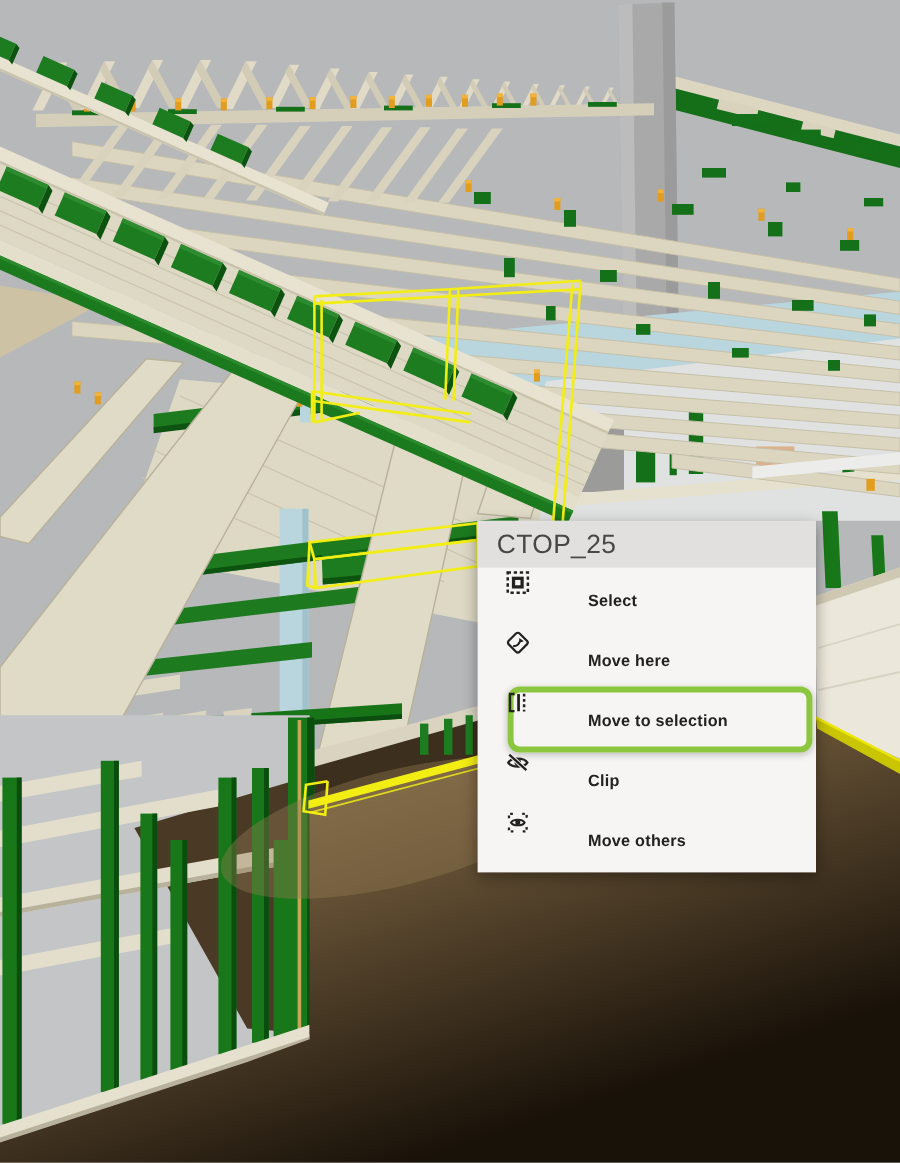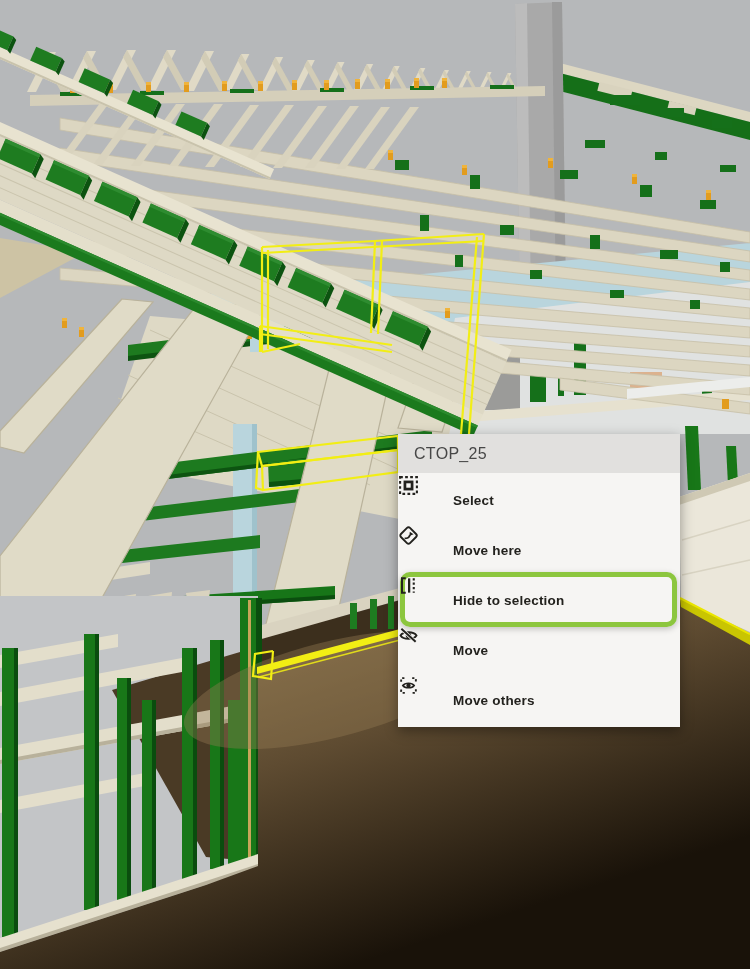--- a/index.html
+++ b/index.html
@@ -2,23 +2,23 @@
 <html><head>
 <meta charset="utf-8">
 <style>
   html,body{margin:0;padding:0;background:#b6b8ba;}
   .stage{position:relative;width:750px;height:969px;overflow:hidden;font-family:"Liberation Sans",sans-serif;}
   .stage svg{position:absolute;left:0;top:0;}
   
   .menu{position:absolute;left:398px;top:434px;width:282px;background:#f6f5f3;
         box-shadow:0 4px 12px rgba(0,0,0,.38);}
   .menu-header{height:39px;background:#e1e0de;display:flex;align-items:center;
-        padding:0 16px;font-size:16px;color:#474747;letter-spacing:.3px;}
+        padding:0 16px;font-size:22px;color:#474747;letter-spacing:.3px;}
   .menu-items{padding:2px 0;}
-  .menu-item{position:relative;height:50px;display:flex;align-items:center;padding:0 18px;cursor:pointer;}
+  .menu-item{position:relative;height:50px;display:flex;align-items:center;padding:0 32px;cursor:pointer;margin-left:23px;}
   .menu-item .ic{width:21px;height:21px;margin-right:16px;flex:none;}
   .menu-item .lbl{font-size:13.5px;font-weight:bold;color:#23221e;letter-spacing:.2px;}
   .ring{position:absolute;left:2px;right:3px;top:-3px;bottom:-2px;border:5px solid #8cc63e;
         border-radius:10px;pointer-events:none;box-shadow:0 2px 6px rgba(0,0,0,.22);}
   .ic svg{display:block;}
 </style>
 </head>
 <body>
 
 <div class="stage">
@@ -365,33 +365,33 @@
 
     <div class="menu-item">
       <div class="ring"></div>
       <span class="ic">
         <svg width="21" height="21" viewBox="0 0 20 20" fill="none" stroke="#23221e">
           <path d="M7.4 3.2 H3.8 V16.8 H7.4" stroke-width="1.9"></path>
           <line x1="10.6" y1="3.2" x2="10.6" y2="16.8" stroke-width="2.2"></line>
           <line x1="15" y1="3" x2="15" y2="17" stroke-width="2" stroke-dasharray="2.2 2"></line>
         </svg>
       </span>
-      <span class="lbl">Hide to selection</span>
+      <span class="lbl">Move to selection</span>
     </div>
 
     <div class="menu-item">
       <span class="ic">
         <svg width="21" height="21" viewBox="0 0 20 20" fill="none" stroke="#23221e">
           <path d="M2.4 10 C5 5.8 15 5.8 17.6 10 C15 14.2 5 14.2 2.4 10 Z" stroke-width="1.8"></path>
           <circle cx="10" cy="10" r="2.6" fill="#23221e" stroke="none"></circle>
           <line x1="3" y1="3.4" x2="17" y2="16.2" stroke="#f6f5f3" stroke-width="3.4"></line>
           <line x1="3.2" y1="3.6" x2="16.8" y2="16" stroke="#23221e" stroke-width="1.9"></line>
         </svg>
       </span>
-      <span class="lbl">Move</span>
+      <span class="lbl">Clip</span>
     </div>
 
     <div class="menu-item">
       <span class="ic">
         <svg width="21" height="21" viewBox="0 0 20 20" fill="none" stroke="#23221e">
           <path d="M3 6.5 V4.2 Q3 3 4.2 3 H6.5 M13.5 3 H15.8 Q17 3 17 4.2 V6.5 M17 13.5 V15.8 Q17 17 15.8 17 H13.5 M6.5 17 H4.2 Q3 17 3 15.8 V13.5" stroke-width="1.8" stroke-dasharray="2.1 1.7"></path>
           <path d="M4.6 10 C6.6 7.1 13.4 7.1 15.4 10 C13.4 12.9 6.6 12.9 4.6 10 Z" stroke-width="1.6"></path>
           <circle cx="10" cy="10" r="2" fill="#23221e" stroke="none"></circle>
         </svg>
       </span>

